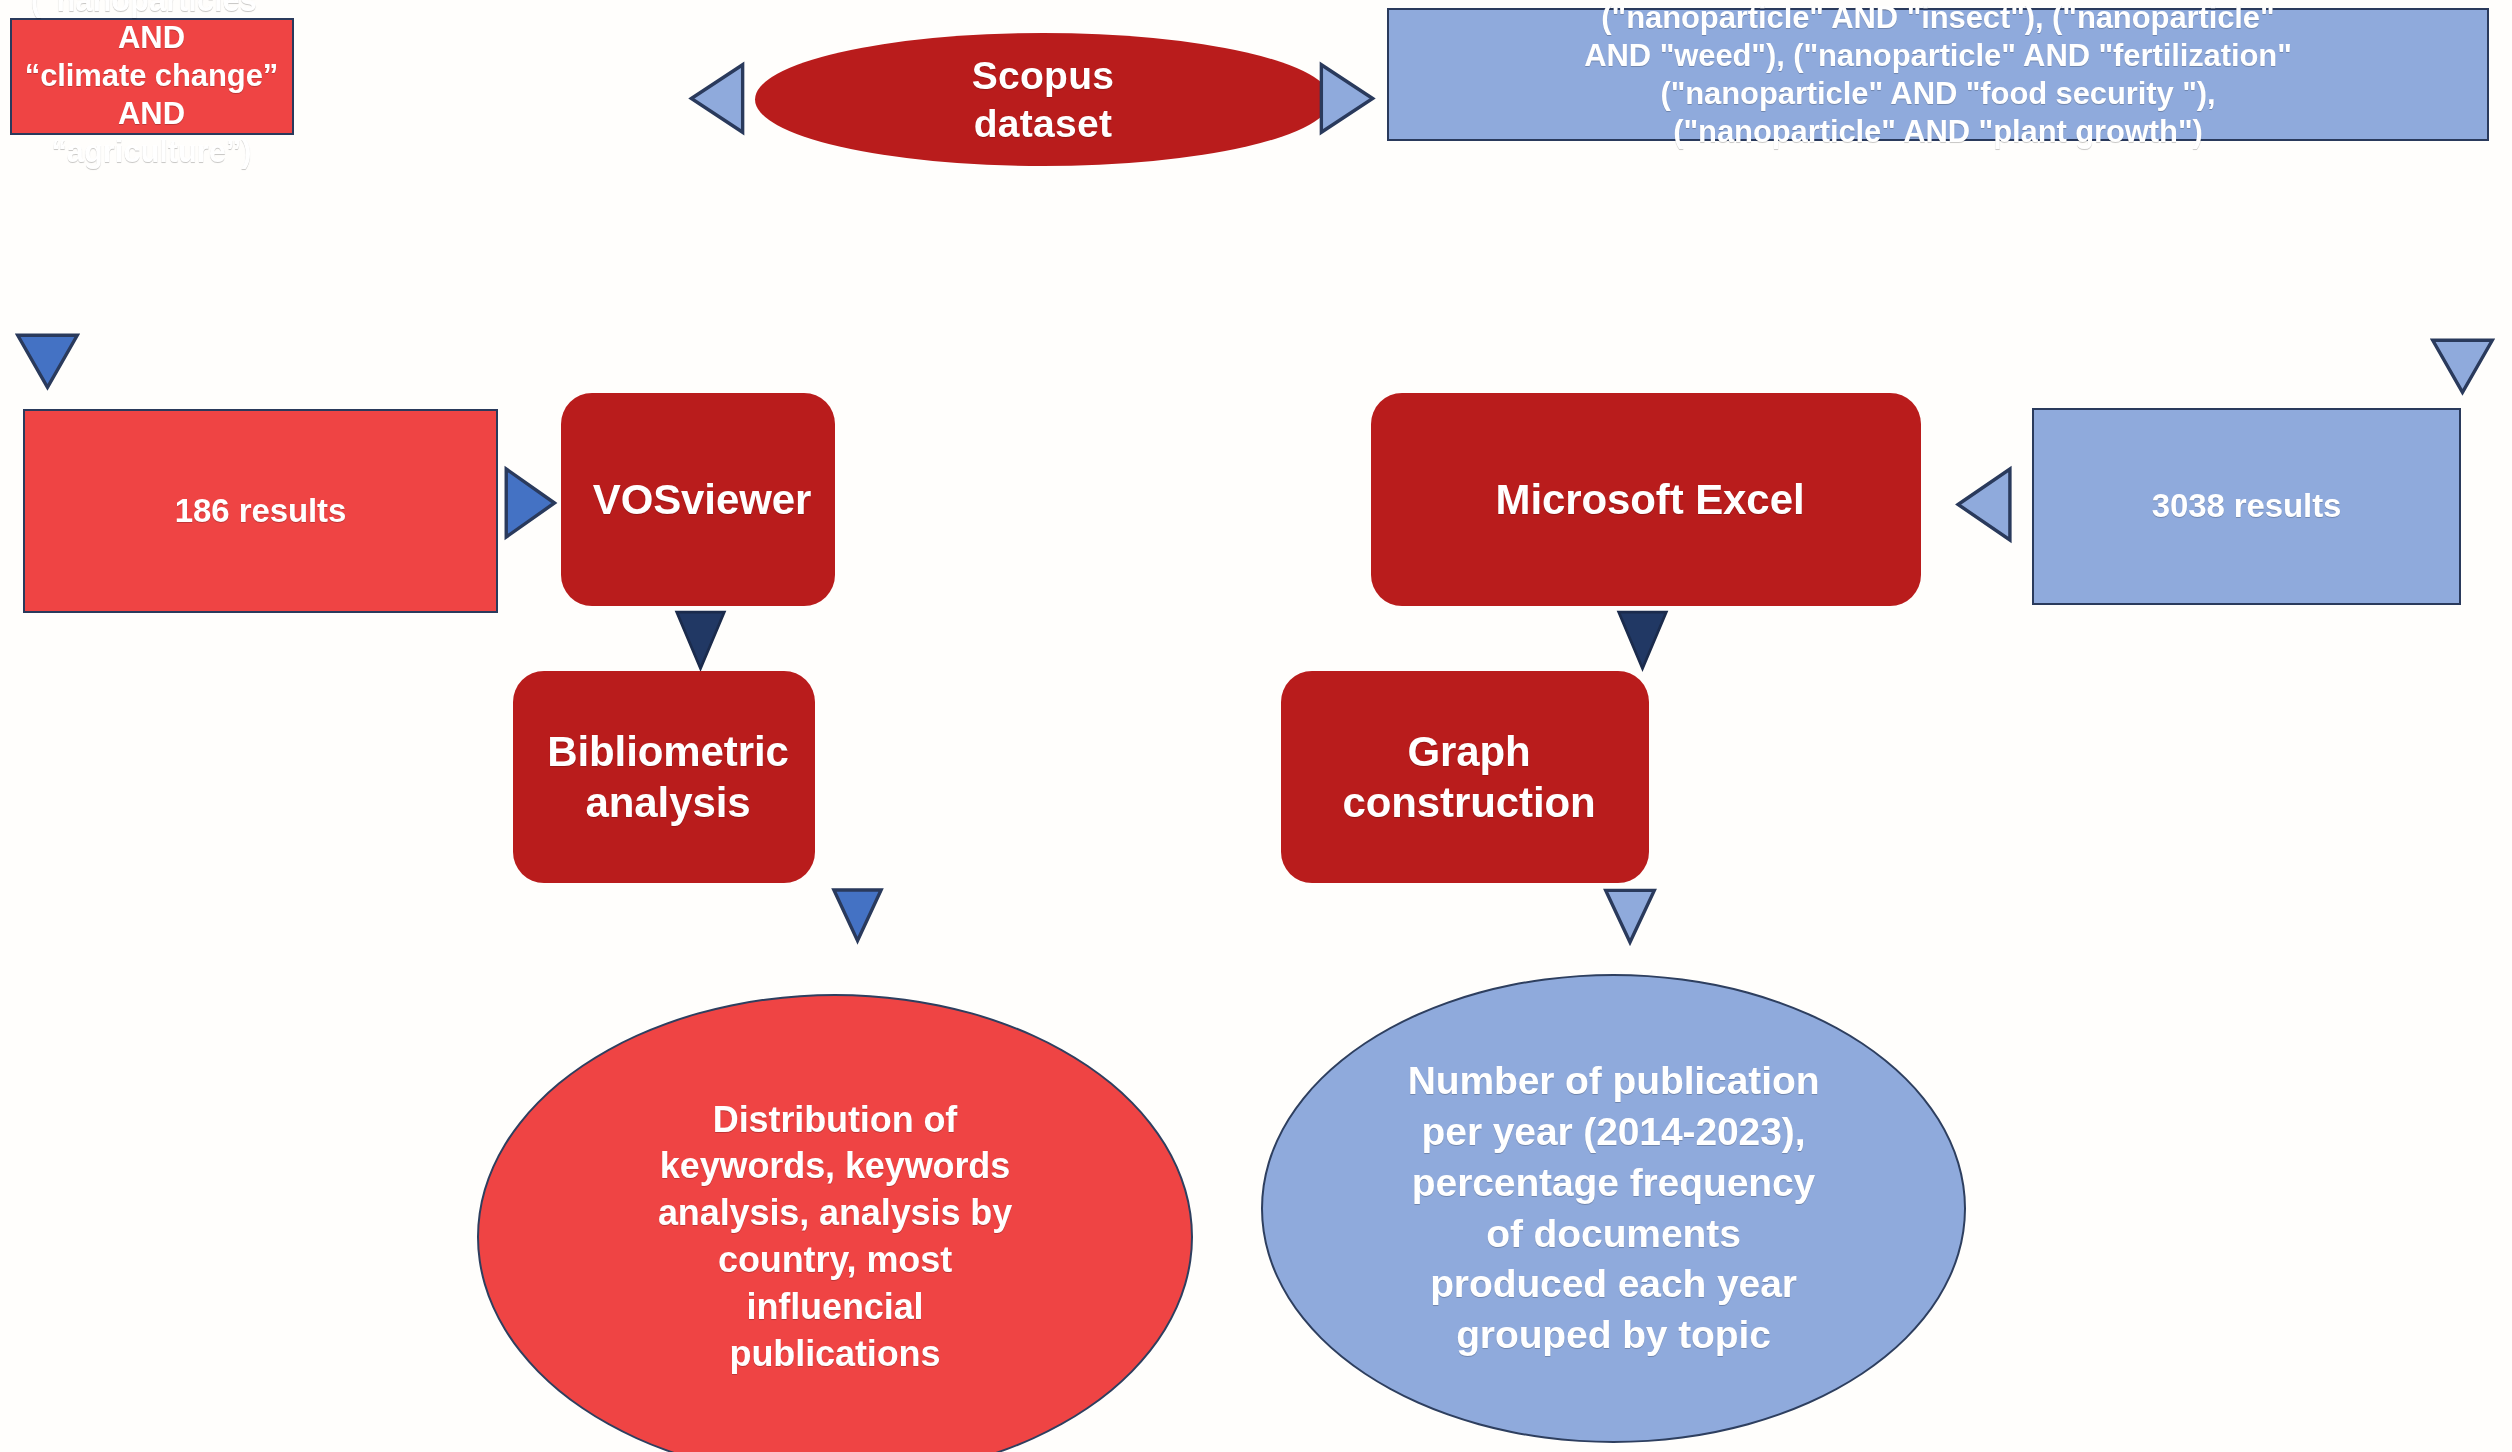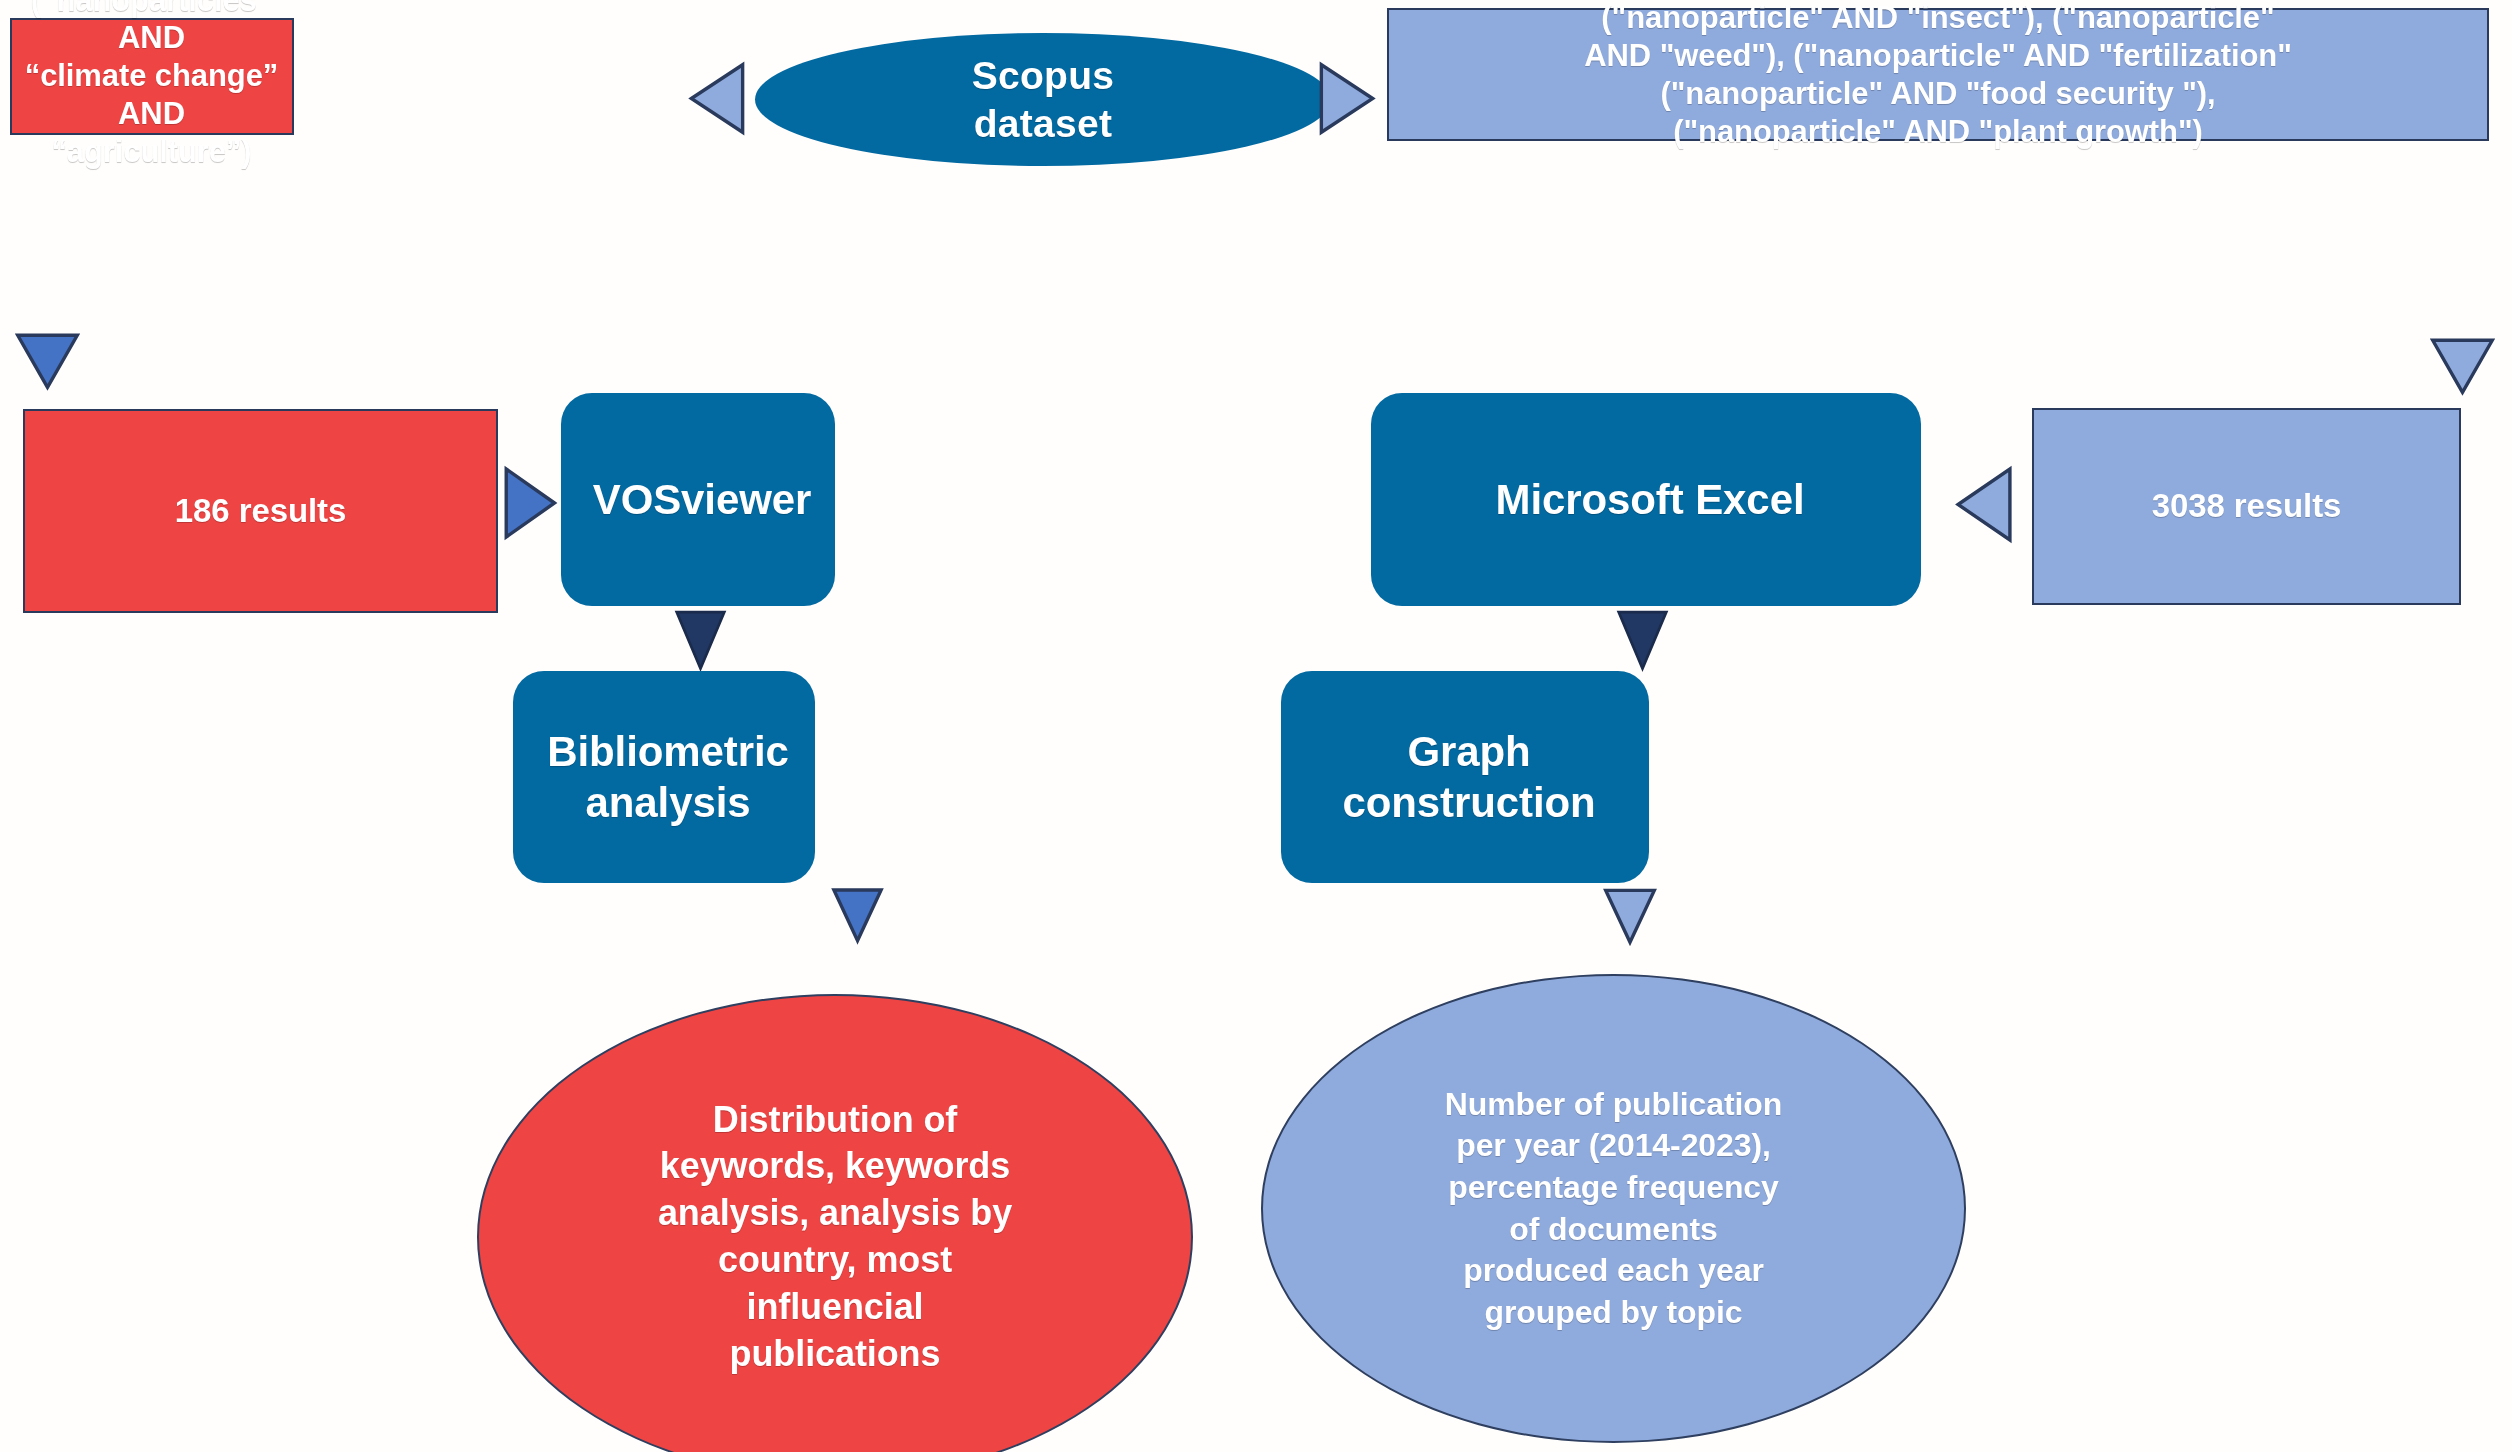--- a/index.html
+++ b/index.html
@@ -38,21 +38,21 @@
   .rounded {
     border-radius: 31px;
     padding-left: 8px;
   }
 
   .ellipse {
     border-radius: 50%;
   }
 
   
-  .fill-navy   { background: #0369a1; }
+  .fill-navy   { background: #b91c1c; }
   .fill-mid    { background: #ef4444; }
   .fill-light  { background: #8faadc; }
   .stroke-dark  { border: 2.7px solid #2e3f5f; }
 
   .node .txt {
     display: block;
     padding: 0 9.5px;
     white-space: pre-line;
     text-shadow: 0 0.7px 0.7px rgba(0,0,0,0.22);
   }
@@ -172,21 +172,21 @@
 
   <div class="node ellipse fill-mid stroke-dark" style="left:477px; top:994px; width:716px; height:486px; font-size:36px; line-height:1.3;">
     <span class="txt">Distribution of
 keywords, keywords
 analysis, analysis by
 country, most
 influencial
 publications</span>
   </div>
 
-  <div class="node ellipse fill-light stroke-dark" style="left:1261px; top:974px; width:705px; height:469px; font-size:32px; line-height:1.3;">
+  <div class="node ellipse fill-light stroke-dark" style="left:1261px; top:974px; width:705px; height:469px; font-size:39px; line-height:1.3;">
     <span class="txt">Number of publication
 per year (2014-2023),
 percentage frequency
 of documents
 produced each year
 grouped by topic</span>
   </div>
 
 </div>
 

